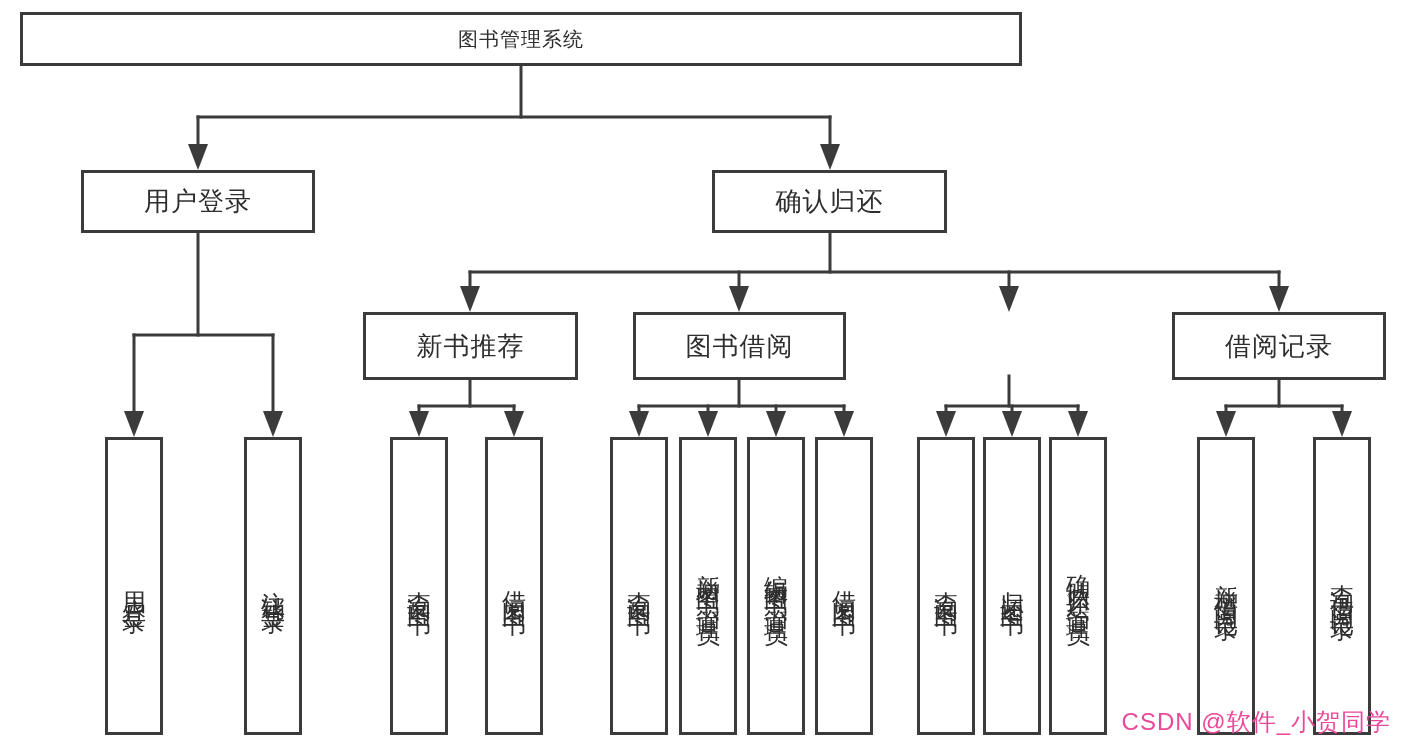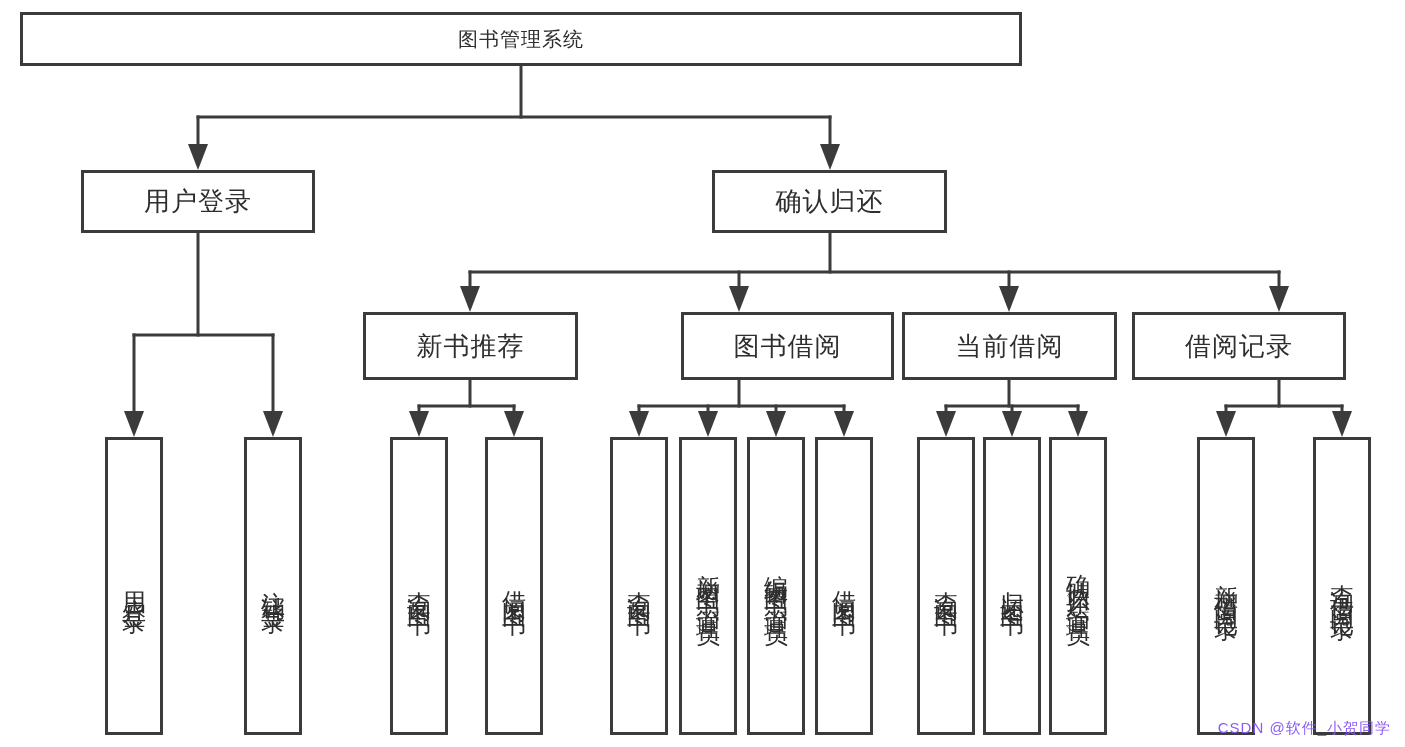--- a/index.html
+++ b/index.html
@@ -38,23 +38,23 @@
   }
 
   .node-root { left: 20px;  top: 12px;  width: 1002px; height: 54px; }
   .node-root .lbl { font-size: 20px; }
 
   .node-user-login      { left: 81px;  top: 170px; width: 234px; height: 63px; }
   .node-book-management { left: 712px; top: 170px; width: 235px; height: 63px; }
 
   .node-l3 { top: 312px; height: 68px; }
   .node-new-book       { left: 363px;  width: 215px; }
-  .node-book-borrow    { left: 633px;  width: 213px; margin-left: 48px; }
+  .node-book-borrow    { left: 633px;  width: 213px; }
   .node-current-borrow { left: 902px;  width: 215px; }
-  .node-borrow-record  { left: 1132px; width: 214px; }
+  .node-borrow-record  { left: 1172px; width: 214px; }
 
   .leaf {
     position: absolute;
     top: 437px;
     width: 58px;
     height: 298px;
     border: 3px solid #3b3b3b;
     background: #ffffff;
     display: flex;
     align-items: center;
@@ -81,23 +81,23 @@
   .leaf-4a { left: 917px; }
   .leaf-4b { left: 983px; }
   .leaf-4c { left: 1049px; }
   .leaf-5a { left: 1197px; }
   .leaf-5b { left: 1313px; }
 
   .watermark {
     position: absolute;
     right: 14px;
     bottom: 9px;
-    font-size: 15px;
+    font-size: 24px;
     letter-spacing: 1px;
-    color: #8b5cf6;
+    color: #ec4899;
     z-index: 5;
     white-space: nowrap;
   }
 </style>
 </head>
 <body>
 
 <div class="canvas">
 
   <svg class="connectors" viewBox="0 0 1405 747" xmlns="http://www.w3.org/2000/svg" stroke="#3b3b3b" stroke-width="3" stroke-linecap="square" fill="none">
@@ -186,23 +186,20 @@
   <div class="node node-book-management">
     <span class="lbl">确认归还</span>
   </div>
 
   <div class="node node-l3 node-new-book">
     <span class="lbl">新书推荐</span>
   </div>
   <div class="node node-l3 node-book-borrow">
     <span class="lbl">图书借阅</span>
   </div>
-  <div class="node node-l3 node-current-borrow">
-    <span class="lbl">当前借阅</span>
-  </div>
   <div class="node node-l3 node-borrow-record">
     <span class="lbl">借阅记录</span>
   </div>
 
   <div class="leaf leaf-1a">
     <span class="vtext">用户登录</span>
   </div>
   <div class="leaf leaf-1b">
     <span class="vtext">注销登录</span>
   </div>

